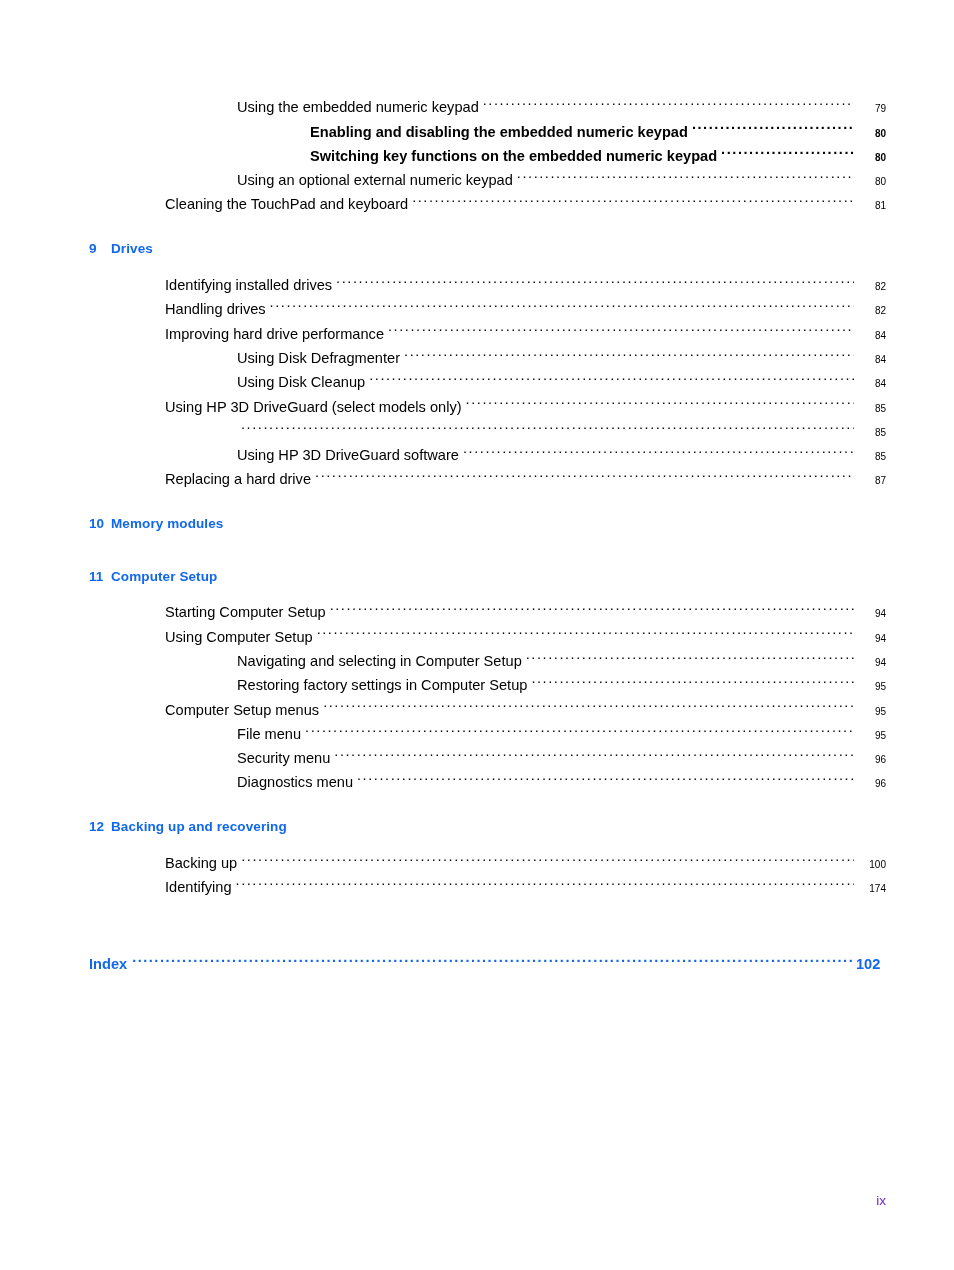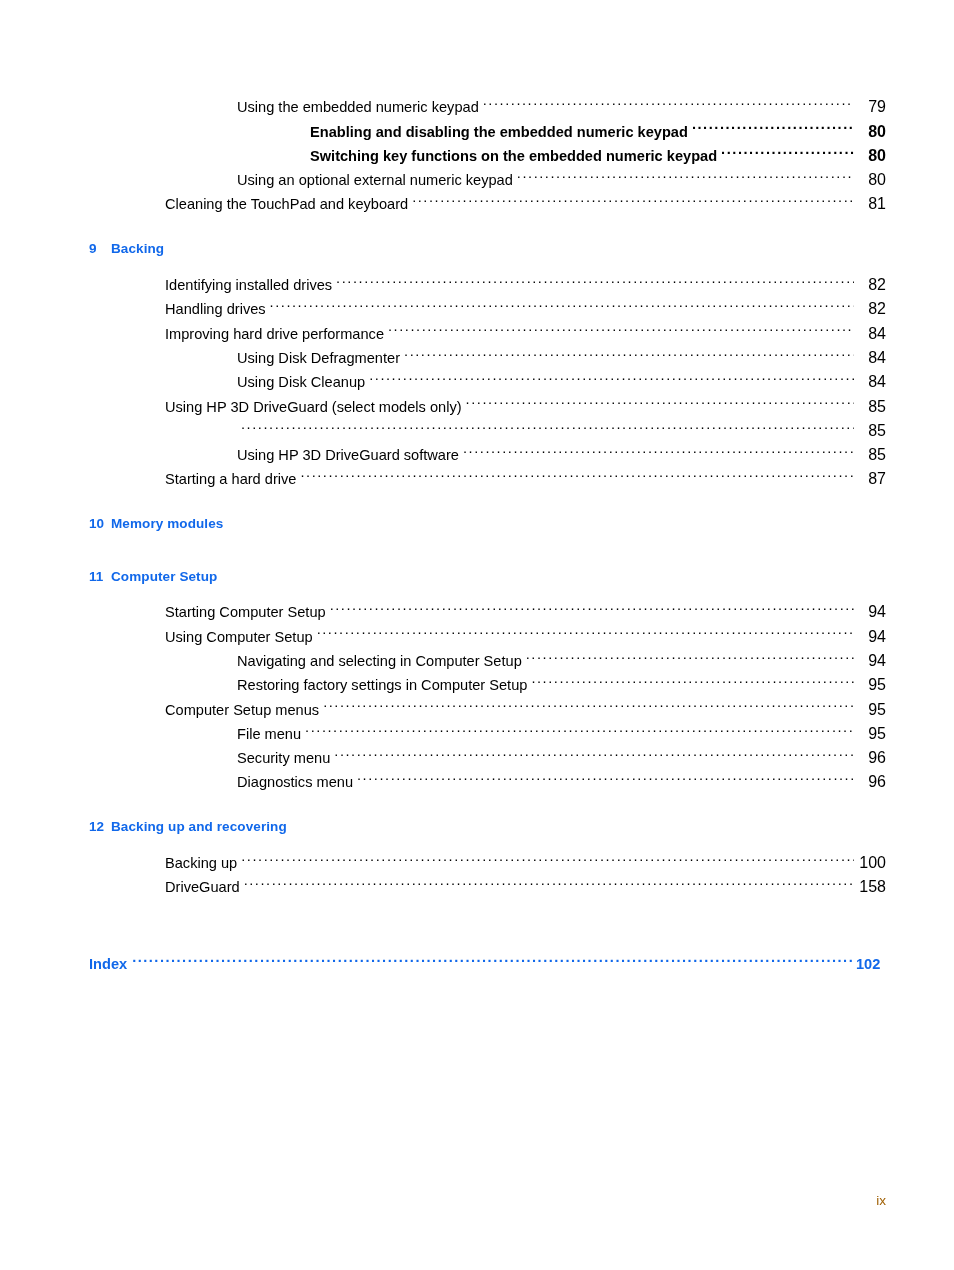--- a/index.html
+++ b/index.html
@@ -78,21 +78,21 @@
     line-height: 24.3px;
     letter-spacing: 1.55px;
     font-size: 14.6px;
     color: #000000;
     white-space: nowrap;
   }
   .entry .pageno {
     flex: 0 0 auto;
     width: 30px;
     text-align: right;
-    font-size: 16px;
+    font-size: 10px;
   }
   .entry.lvl1 { padding-left: 76px; }
   .entry.lvl2 { padding-left: 148px; }
   .entry.lvl3 { padding-left: 221px; font-weight: bold; }
 
   
   .index-line {
     display: flex;
     align-items: baseline;
     font-size: 14.6px;
@@ -128,21 +128,21 @@
   }
 
   
   .footer-pagenum {
     position: absolute;
     left: 0;
     top: 1193px;
     width: 882px;
     text-align: right;
     font-size: 13.5px;
-    color: #a16207;
+    color: #6d28d9;
   }
 </style>
 </head>
 <body>
 
 <div class="page">
   <div class="toc" id="toc-root">
       <div class="entry lvl2">
         <span class="label">Using the embedded numeric keypad</span>
         <span class="leader"></span>
@@ -164,21 +164,21 @@
         <span class="pageno">80</span>
       </div>
       <div class="entry lvl1">
         <span class="label">Cleaning the TouchPad and keyboard</span>
         <span class="leader"></span>
         <span class="pageno">81</span>
       </div>
       <div class="gap-before-heading"></div>
       <div class="chapter-heading">
         <span class="ch-num">9</span>
-        <span class="ch-title">Backing</span>
+        <span class="ch-title">Drives</span>
       </div>
       <div class="gap-after-heading"></div>
       <div class="entry lvl1">
         <span class="label">Identifying installed drives</span>
         <span class="leader"></span>
         <span class="pageno">82</span>
       </div>
       <div class="entry lvl1">
         <span class="label">Handling drives</span>
         <span class="leader"></span>
@@ -207,21 +207,21 @@
       <div class="entry lvl2">
         <span class="leader"></span>
         <span class="pageno">85</span>
       </div>
       <div class="entry lvl2">
         <span class="label">Using HP 3D DriveGuard software</span>
         <span class="leader"></span>
         <span class="pageno">85</span>
       </div>
       <div class="entry lvl1">
-        <span class="label">Starting a hard drive</span>
+        <span class="label">Replacing a hard drive</span>
         <span class="leader"></span>
         <span class="pageno">87</span>
       </div>
       <div class="gap-before-heading"></div>
       <div class="chapter-heading">
         <span class="ch-num">10</span>
         <span class="ch-title">Memory modules</span>
       </div>
       <div class="gap-before-heading"></div>
       <div class="chapter-heading">
@@ -274,23 +274,23 @@
         <span class="ch-num">12</span>
         <span class="ch-title">Backing up and recovering</span>
       </div>
       <div class="gap-after-heading"></div>
       <div class="entry lvl1">
         <span class="label">Backing up</span>
         <span class="leader"></span>
         <span class="pageno">100</span>
       </div>
       <div class="entry lvl1">
-        <span class="label">DriveGuard</span>
-        <span class="leader"></span>
-        <span class="pageno">158</span>
+        <span class="label">Identifying</span>
+        <span class="leader"></span>
+        <span class="pageno">174</span>
       </div>
       <div class="gap-before-heading"></div>
       <div class="index-line">
         <span class="label">Index</span>
         <span class="leader"></span>
         <span class="pageno">102</span>
       </div>
     </div>
   <div class="footer-pagenum">ix</div>
 </div>

